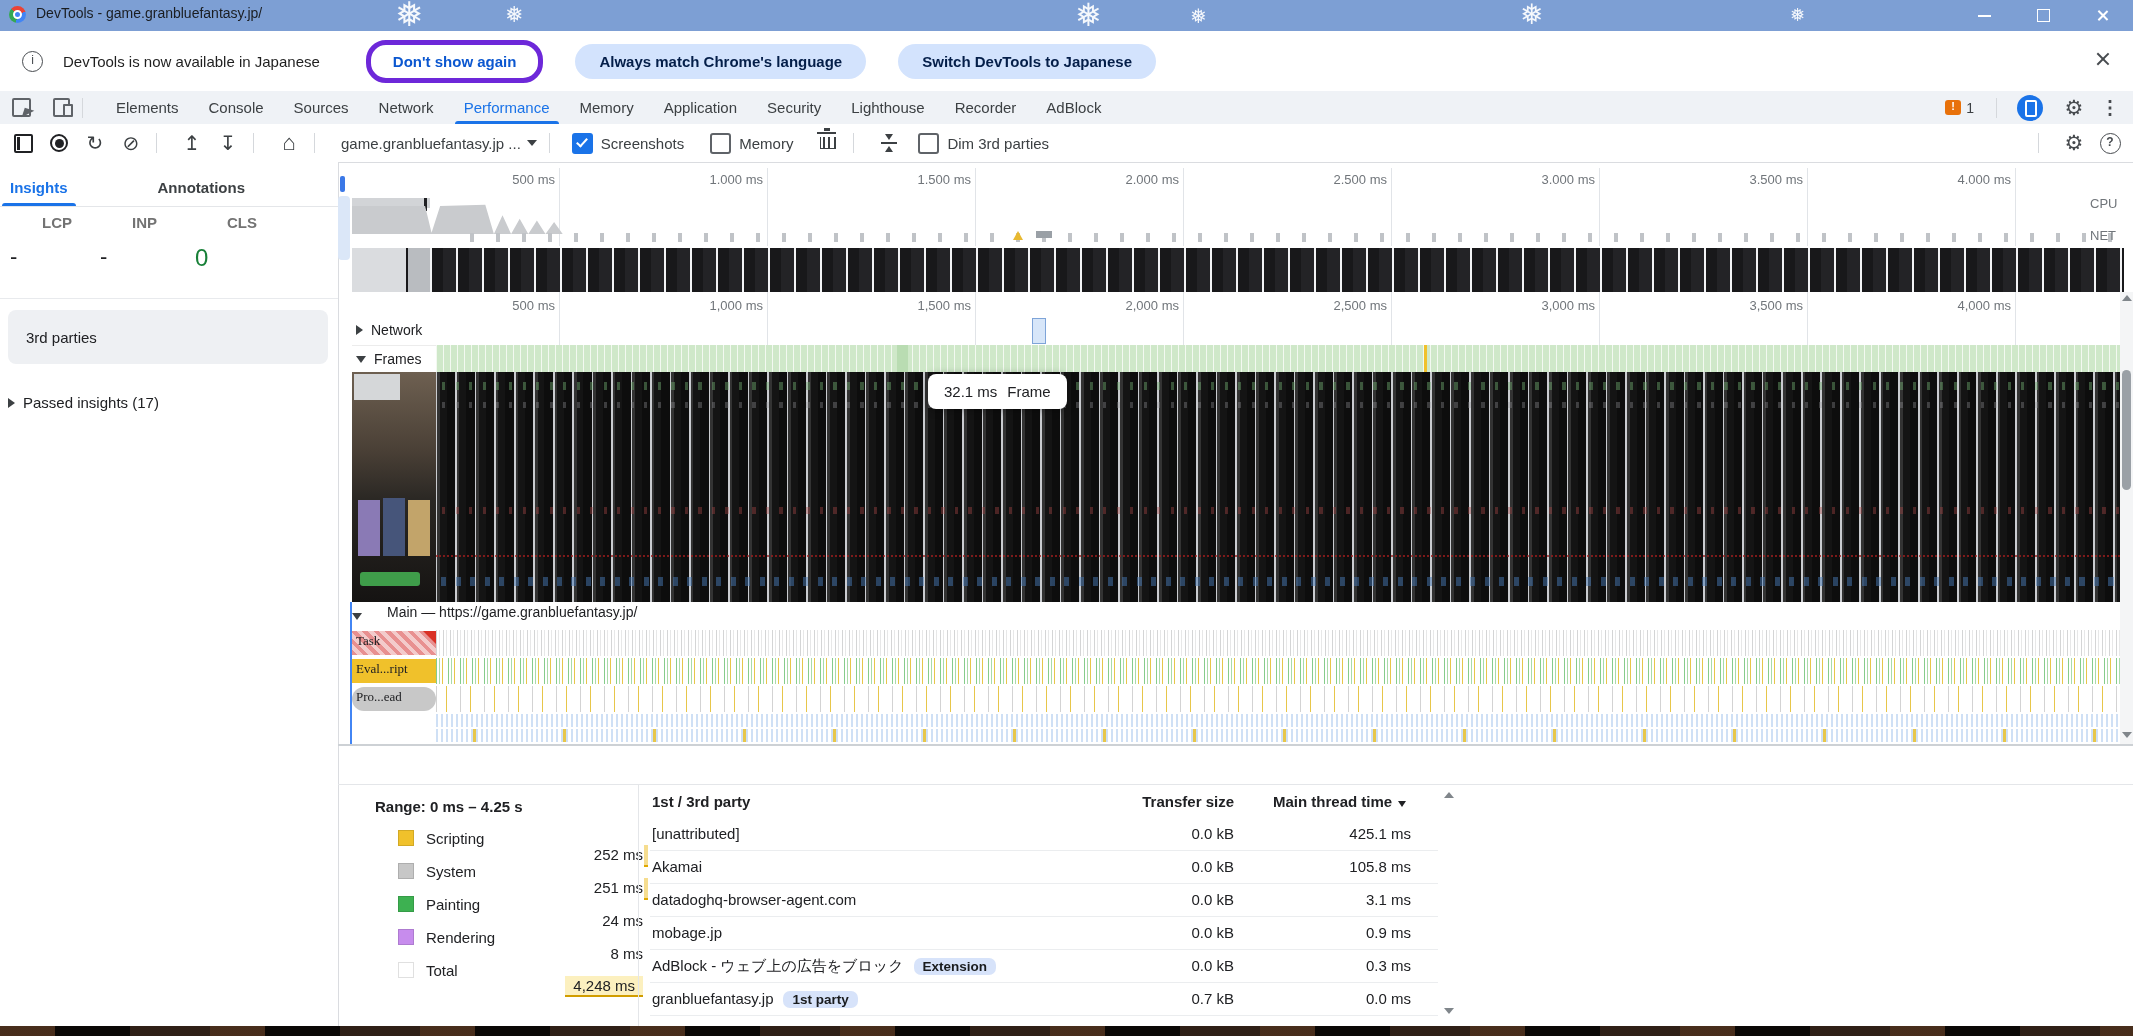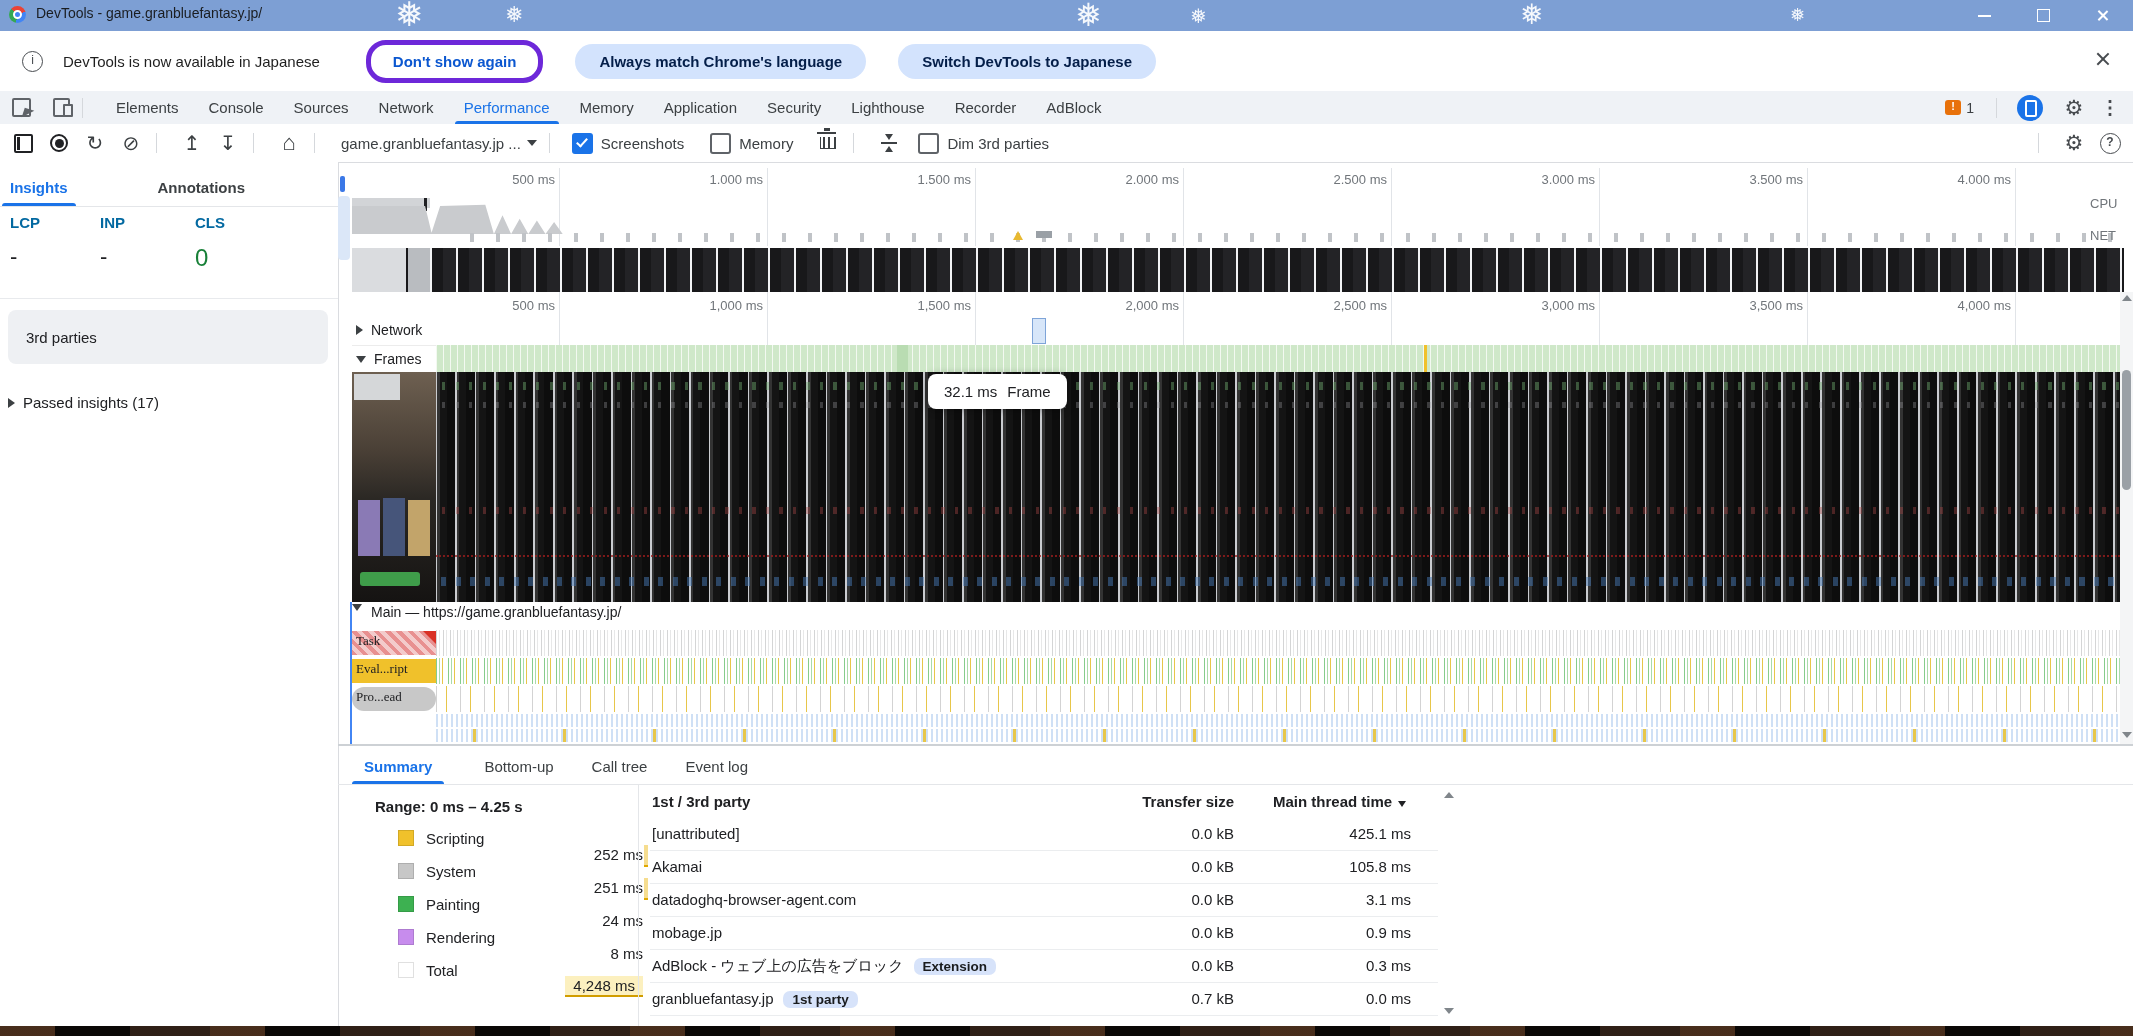--- a/index.html
+++ b/index.html
@@ -70,21 +70,21 @@
   .collapse-icon .t-down{position:absolute;left:4px;top:0;width:0;height:0;border-left:4px solid transparent;border-right:4px solid transparent;border-top:6px solid #3c4043;}
   .collapse-icon .t-up{position:absolute;left:4px;bottom:0;width:0;height:0;border-left:4px solid transparent;border-right:4px solid transparent;border-bottom:6px solid #3c4043;}
   .help-icon{width:19px;height:19px;border:1.7px solid #474b4f;border-radius:50%;position:relative;}
   .help-icon::after{content:"?";position:absolute;left:0;right:0;top:1px;text-align:center;font-size:12px;font-weight:700;color:#474b4f;}
   
   .sidebar{left:0;top:162px;width:338px;height:864px;background:#fff;border-right:1px solid #dadce0;}
   .side-tabs{position:absolute;left:0;top:6px;width:338px;height:38px;border-bottom:1px solid #e4e6e9;display:flex;}
   .side-tab{height:100%;display:flex;align-items:center;padding:0 10px;font-size:15px;font-weight:700;color:#3c4043;position:relative;cursor:pointer;}
   .side-tab.active{color:#1a73e8;}
   .side-tab.active::after{content:"";position:absolute;left:2px;right:2px;bottom:0;height:3px;background:#1a73e8;border-radius:3px 3px 0 0;}
-  .metric-h{position:absolute;top:52px;font-size:15px;font-weight:700;color:#0369a1;}
+  .metric-h{position:absolute;top:52px;font-size:15px;font-weight:700;color:#737373;margin-left:32px;}
   .metric-v{position:absolute;top:82px;font-size:22px;color:#202124;}
   .sep{position:absolute;left:0;width:338px;height:1px;background:#e8eaed;}
   .tp-card{position:absolute;left:8px;top:148px;width:320px;height:54px;background:#eef0f3;border-radius:8px;display:flex;align-items:center;cursor:pointer;}
   .tp-card span{margin-left:18px;font-size:15px;color:#202124;}
   .passed{position:absolute;left:8px;top:232px;display:flex;align-items:center;cursor:pointer;}
   .tri-r{width:0;height:0;border-top:5px solid transparent;border-bottom:5px solid transparent;border-left:7px solid #3c4043;}
   .tri-d{width:0;height:0;border-left:5px solid transparent;border-right:5px solid transparent;border-top:7px solid #3c4043;}
   .passed span{margin-left:8px;font-size:15px;color:#202124;}
   
   .rlabel{position:absolute;width:150px;text-align:right;font-size:13px;color:#70757a;}
@@ -98,21 +98,21 @@
   .net-label,.cpu-label{position:absolute;font-size:13px;color:#70757a;}
   .sec-label{font-size:14px;color:#202124;}
   .frames-strip{left:436px;top:345px;width:1684px;height:27px;background:#cfe8c9;
     background-image:repeating-linear-gradient(90deg,rgba(255,255,255,.75) 0 1px,transparent 1px 7px);}
   .film{left:436px;top:372px;width:1684px;height:230px;background:#0c0c0c;
     background-image:
       repeating-linear-gradient(90deg,#caccd0 0 1.5px,#333 1.5px 4px,#141414 4px 11px,#0d0d0d 11px 19.5px);}
   .film-band{position:absolute;left:0;width:1684px;}
   .tooltip{left:928px;top:374px;background:#fff;border-radius:8px;box-shadow:0 1px 8px rgba(0,0,0,.35);padding:9px 16px;display:flex;gap:10px;font-size:15px;color:#202124;white-space:nowrap;}
   .redline{left:436px;top:555px;width:1684px;border-top:2px dotted rgba(160,30,30,.75);}
-  .main-head{left:352px;top:604px;display:flex;align-items:flex-start;}
+  .main-head{left:352px;top:604px;display:flex;align-items:flex-end;gap:16px;}
   .main-head span{margin-left:9px;font-size:14px;color:#202124;}
   .rowlabel{position:absolute;left:352px;width:84px;height:24px;font-size:13px;color:#202124;padding:2px 0 0 4px;box-sizing:border-box;font-family:Liberation Serif, serif;}
   .lbl-task{background:repeating-linear-gradient(45deg,#e89090 0 4px,#f3cbcb 4px 8px);}
   .lbl-task::after{content:"";position:absolute;right:0;top:0;border-top:13px solid #d93025;border-left:13px solid transparent;}
   .lbl-eval{background:#f0c12b;}
   .lbl-pro{background:#c8c8c8;border-radius:12px;}
   .rowtrack{position:absolute;left:436px;width:1684px;height:26px;}
   .trk-task{background:repeating-linear-gradient(90deg,rgba(60,64,67,.22) 0 1px,transparent 1px 3px,rgba(60,64,67,.12) 3px 4px,transparent 4px 7px);}
   .trk-eval{background:repeating-linear-gradient(90deg,#86cc8b 0 1px,transparent 1px 3px,#a9dcab 3px 4px,transparent 4px 6px,#e7c64a 6px 7px,transparent 7px 12px);}
   .trk-pro{background:repeating-linear-gradient(90deg,#d3d3d3 0 1px,transparent 1px 10px,#e7c64a 10px 11px,transparent 11px 24px);}
@@ -365,26 +365,20 @@
   <div class="abs rowtrack trk-blue" style="top:714px;height:13px"></div>
   <div class="abs rowtrack trk-blue2" style="top:729px;height:13px"></div>
 
   <div class="abs vscroll">
     <div class="tri-u-s" style="margin:3px auto 0"></div>
   </div>
   <div class="abs vthumb" style="left:2122px;top:370px"></div>
   <div class="abs tri-d-s" style="left:2122px;top:732px"></div>
 
   <div class="abs splitter"></div>
-  <div class="abs btabs">
-    <div class="btab active">Summary</div>
-    <div class="btab" style="margin-left:24px">Bottom-up</div>
-    <div class="btab" style="margin-left:10px">Call tree</div>
-    <div class="btab" style="margin-left:10px">Event log</div>
-  </div>
   <div class="abs btabs-border"></div>
 
   <div class="abs range-lbl">Range: 0 ms – 4.25 s</div>
 
   <div class="abs leg-row" style="top:827px">
     <div class="swatch" style="background:#f0c12b"></div>
     <span class="leg-name">Scripting</span>
     <span class="leg-val ytick">252 ms</span>
   </div>
   <div class="abs leg-row" style="top:860px">

